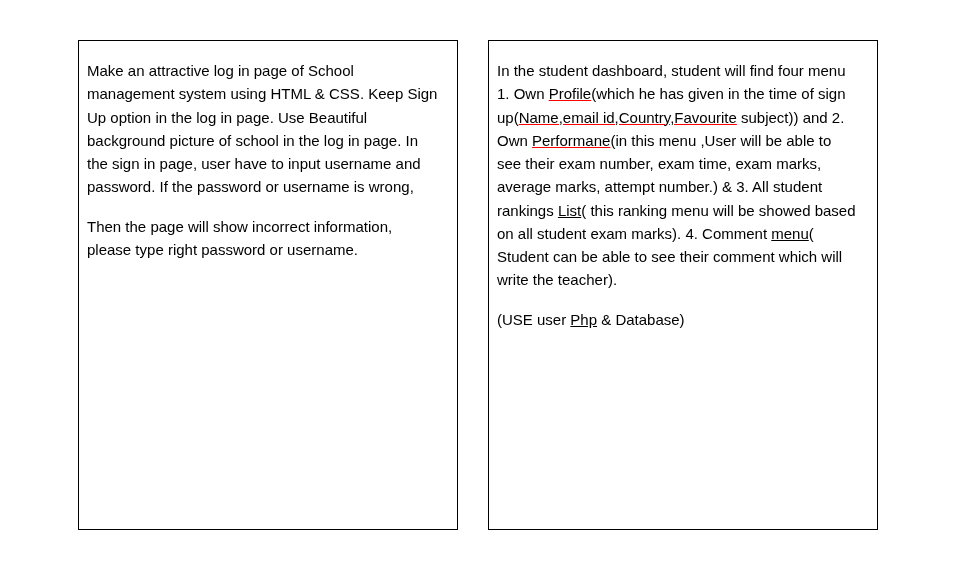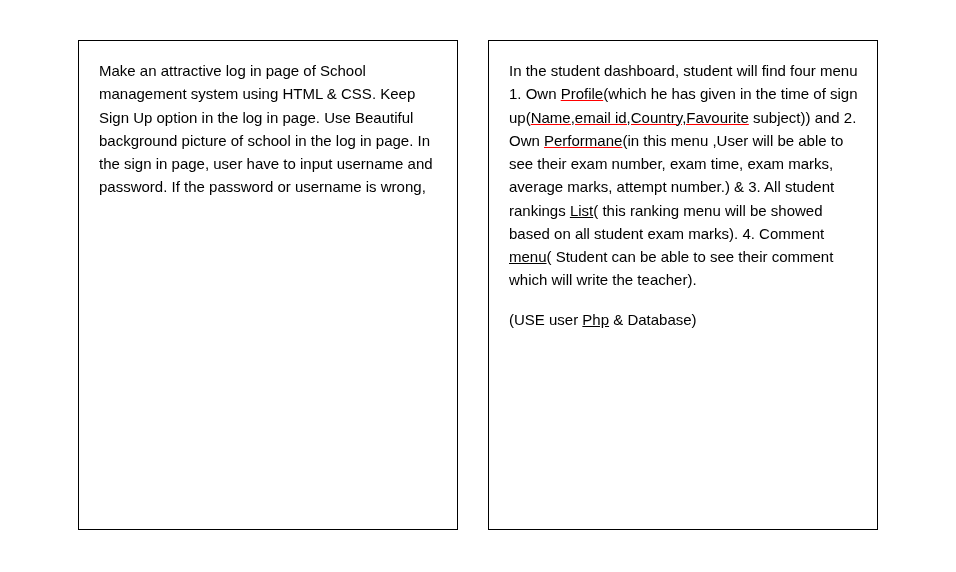--- a/index.html
+++ b/index.html
@@ -17,21 +17,21 @@
       min-height: 572px;
       display: flex;
       align-items: flex-start;
       justify-content: center;
       padding: 40px 30px;
       gap: 30px;
     }
 
     .card {
       border: 1.5px solid #000;
-      padding: 18px 18px 20px 20px;
+      padding: 18px 18px 20px 8px;
       width: 380px;
       min-height: 490px;
       font-size: 15px;
       line-height: 1.55;
     }
 
     .card p {
       margin-bottom: 16px;
     }
 
@@ -51,20 +51,21 @@
 
     .right-card {
       width: 390px;
     }
   </style>
 </head>
 <body>
 
 <div class="card">
   <p>Make an attractive log in page of School management system using HTML &amp; CSS. Keep Sign Up option in the log in page. Use Beautiful background picture of school in the log in page. In the sign in page, user have to input username and password. If the password or username is wrong,</p>
+  <p>Then the page will show incorrect information, please type right password or username.</p>
 </div>
 
 <div class="card right-card">
   <p>
     <span>In the student dashboard, student will find four menu 1. Own </span><span class="underline-red">Profile</span><span>(which he has given in the time of sign up(</span><span class="underline-red">Name,email id,Country,Favourite</span><span> subject)) and 2. Own </span><span class="underline-red">Performane</span><span>(in this menu ,User will be able to see their exam number, exam time, exam marks, average marks, attempt number.) &amp; 3. All student rankings </span><span class="underline-black">List</span><span>( this ranking menu will be showed based on all student exam marks). 4. Comment </span><span class="underline-black">menu</span><span>( Student can be able to see their comment which will write the teacher).</span>
   </p>
   <p>
     <span>(USE user </span><span class="underline-black">Php</span><span> &amp; Database)</span>
   </p>
 </div>

